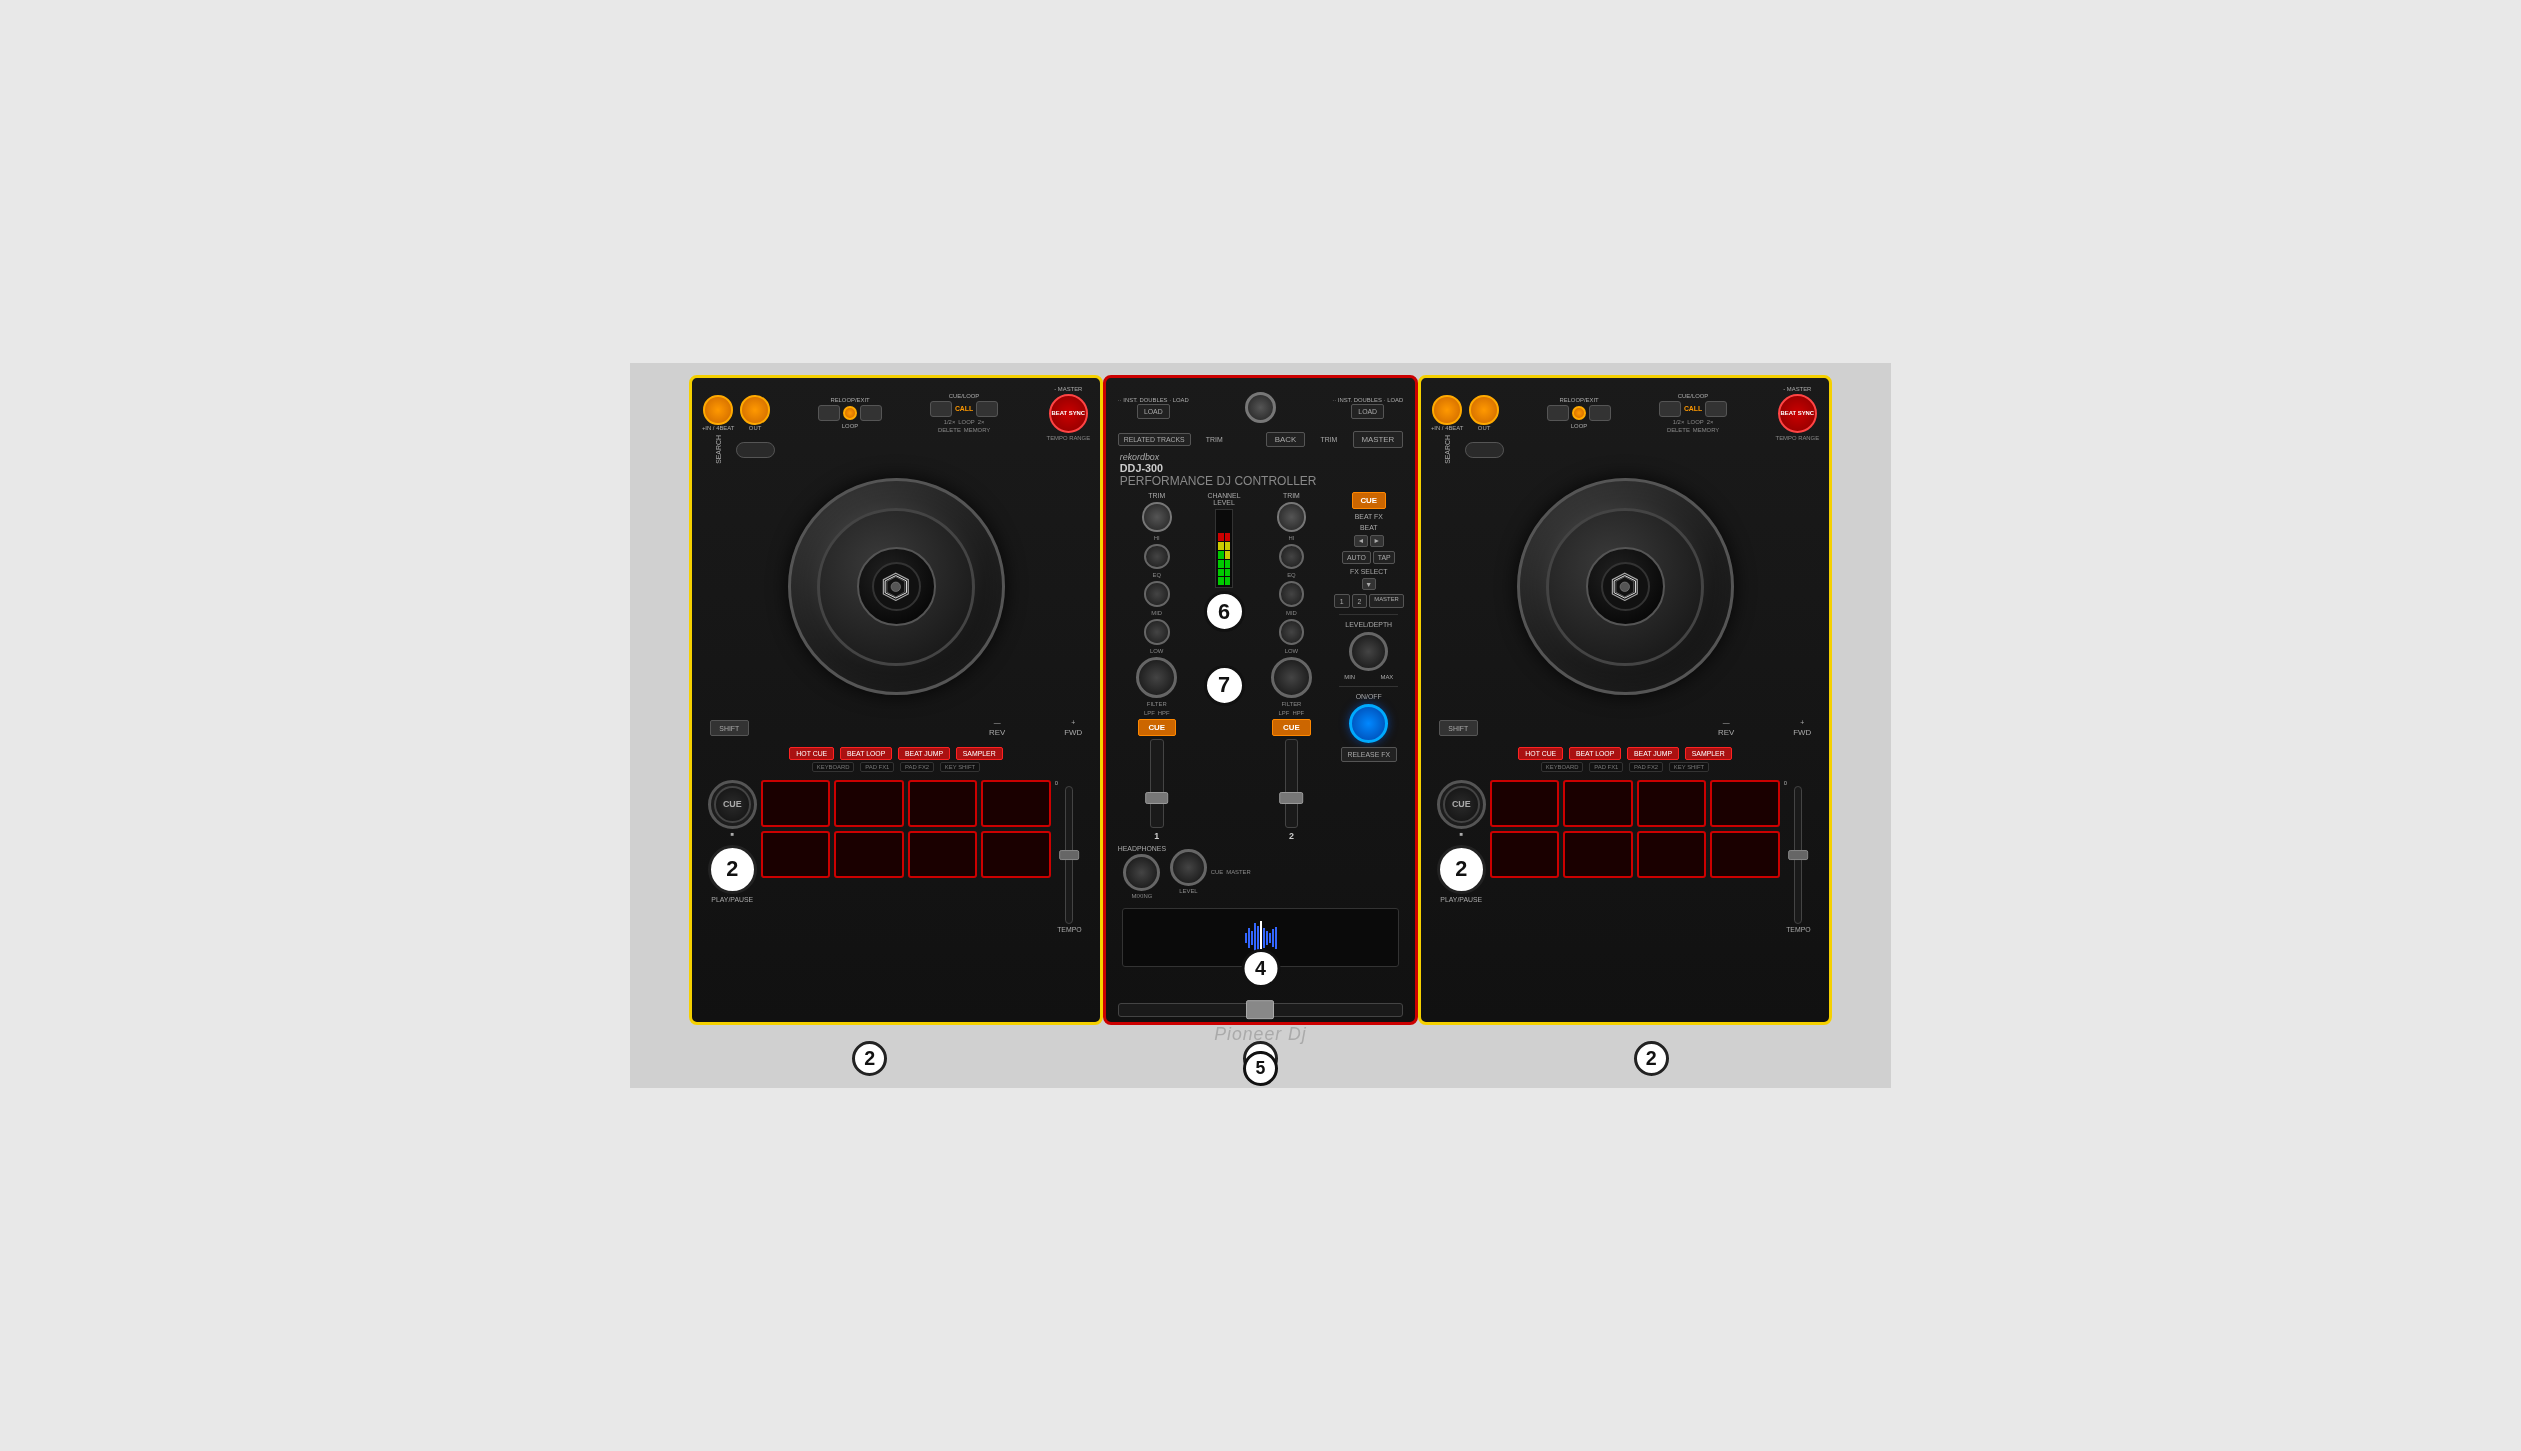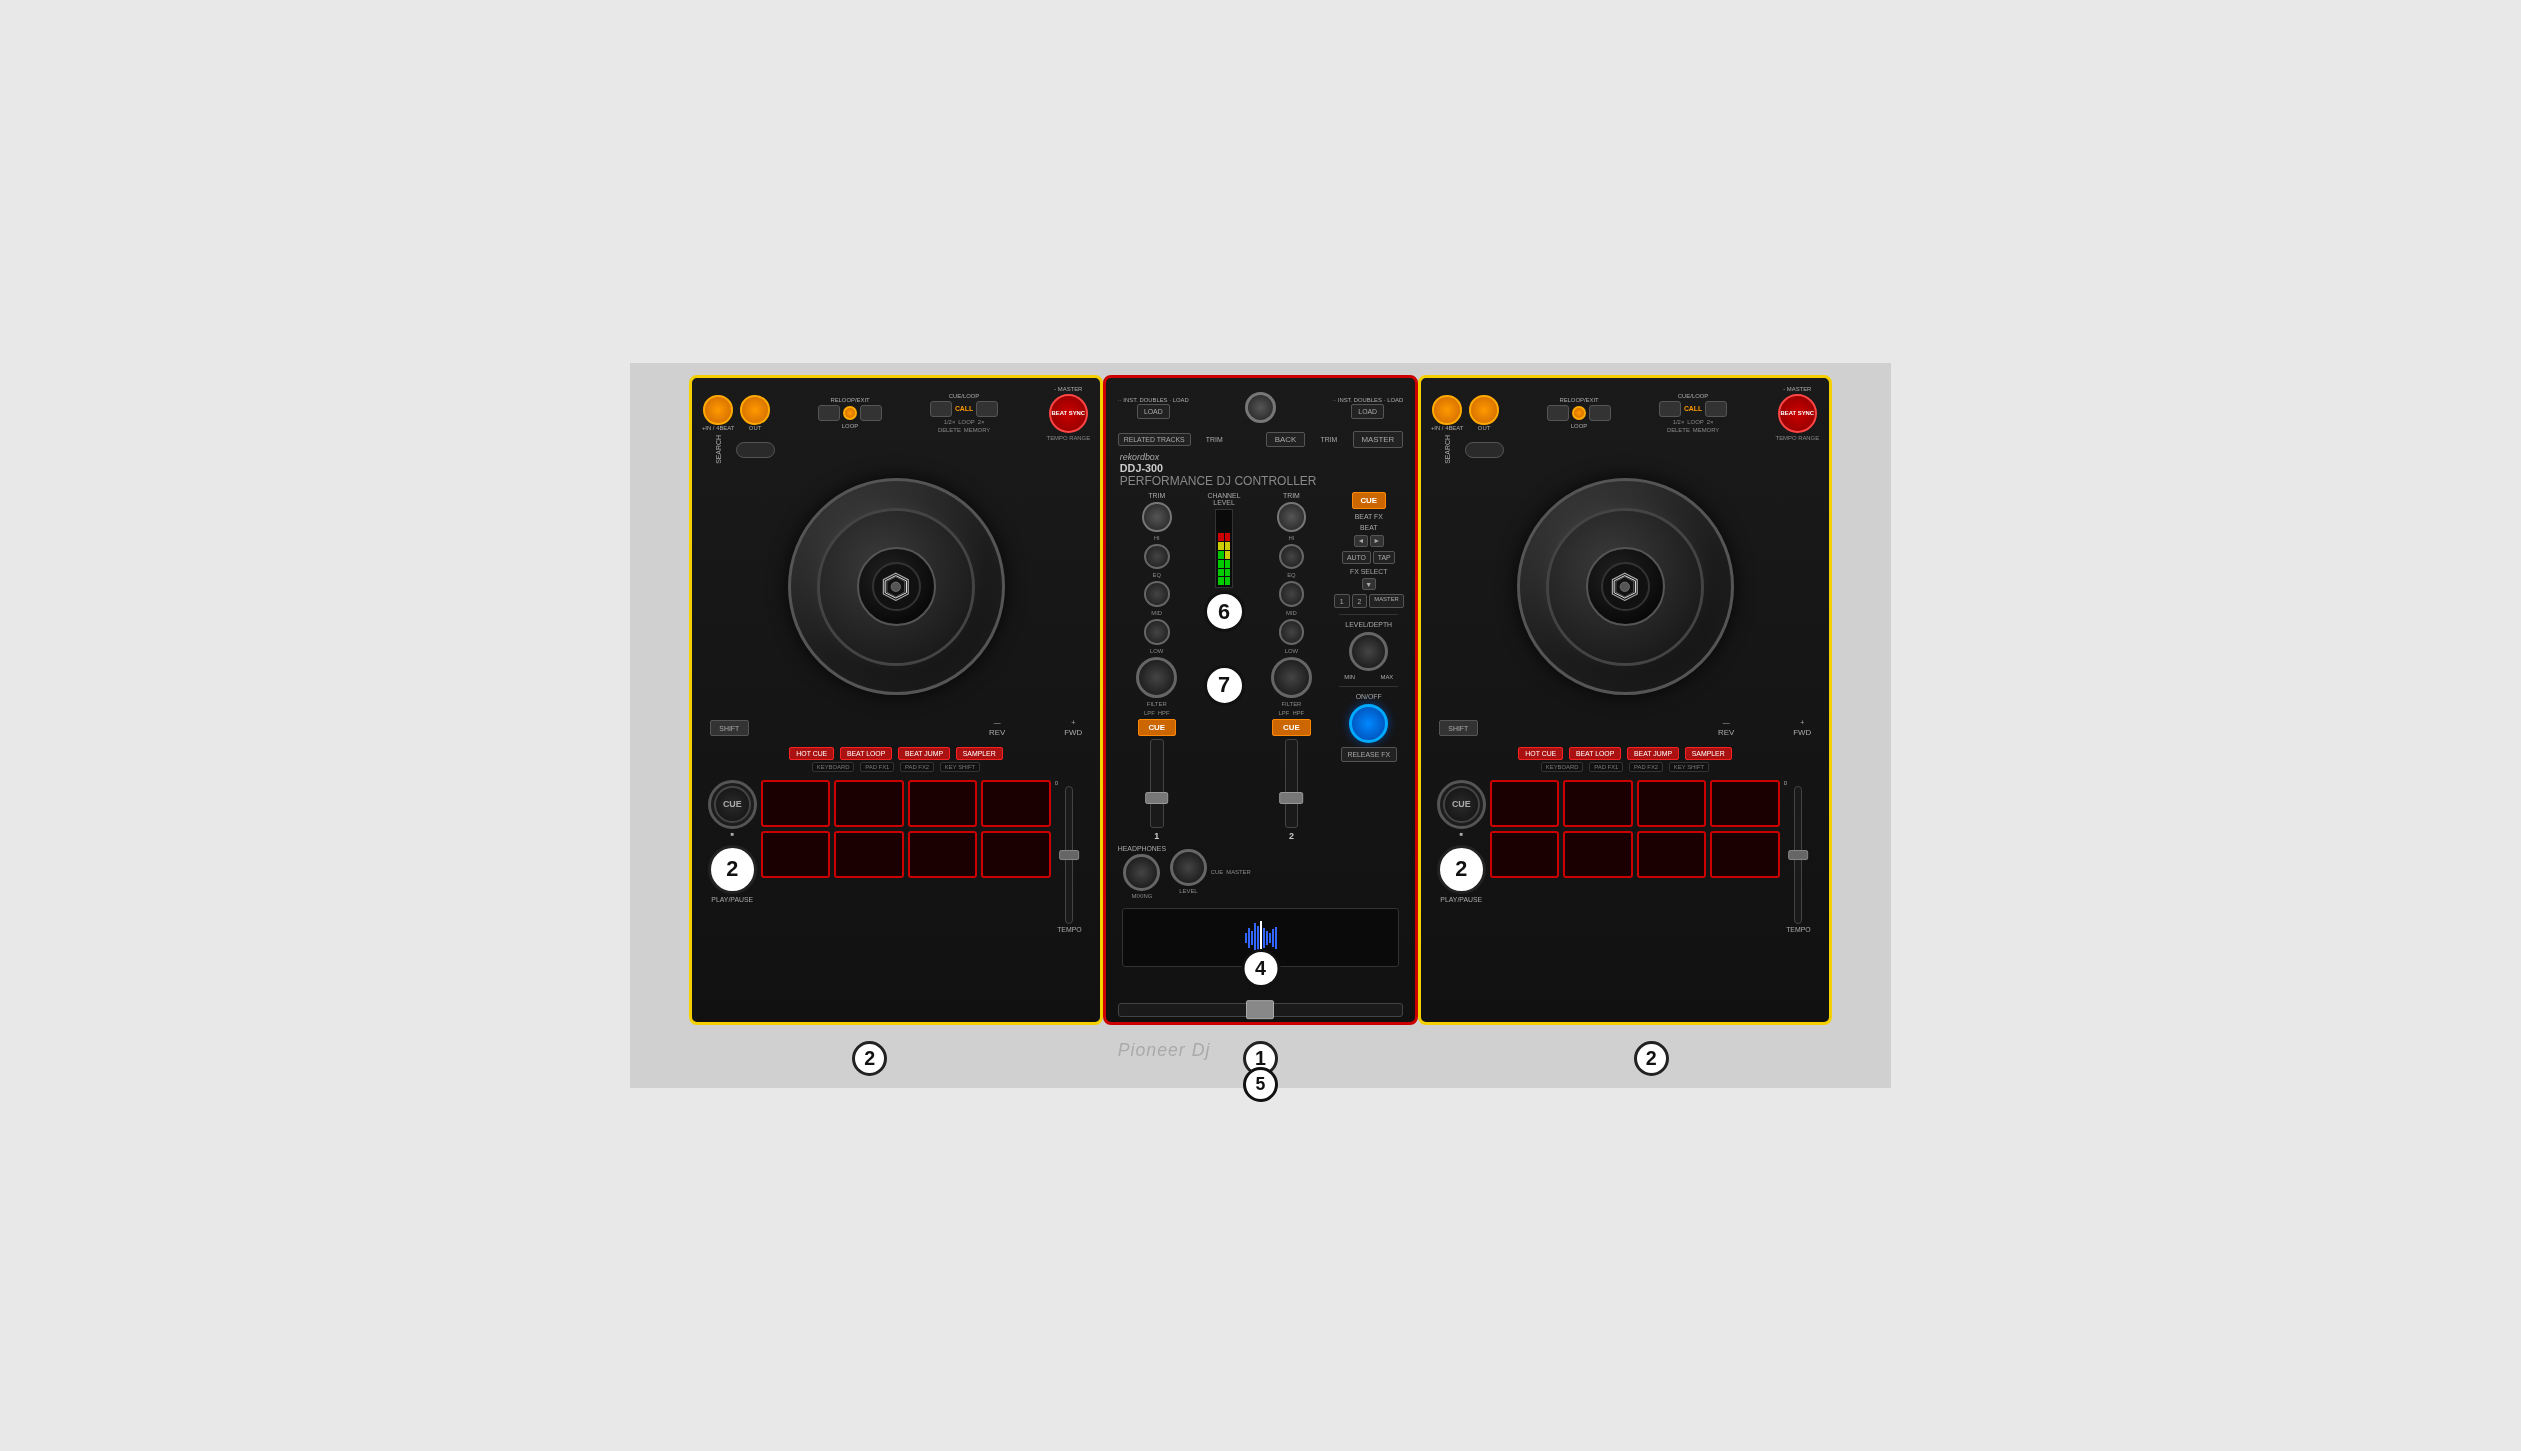--- a/index.html
+++ b/index.html
@@ -892,21 +892,21 @@
             </div>
           </div>
         </div>
         <div style="margin-top:27.6px;">
           <div class="crossfader-track">
             <div class="crossfader-handle"></div>
           </div>
         </div>
       </div>
 
-      <div style="display:flex;align-items:center;padding:3.9px;margin-top:16px;">
+      <div style="display:flex;align-items:center;justify-content:center;padding:3.9px;margin-top:0;">
         <span class="pioneer-logo-text">Pioneer Dj</span>
       </div>
 
       <div style="display:flex;justify-content:center;padding:2px;">
         <div style="width:35px;height:35px;border-radius:50%;border:3px solid #111;background:white;display:flex;align-items:center;justify-content:center;font-size:17.7px;font-weight:bold;color:#111;">
           <span>5</span>
         </div>
       </div>
     </div>
 

